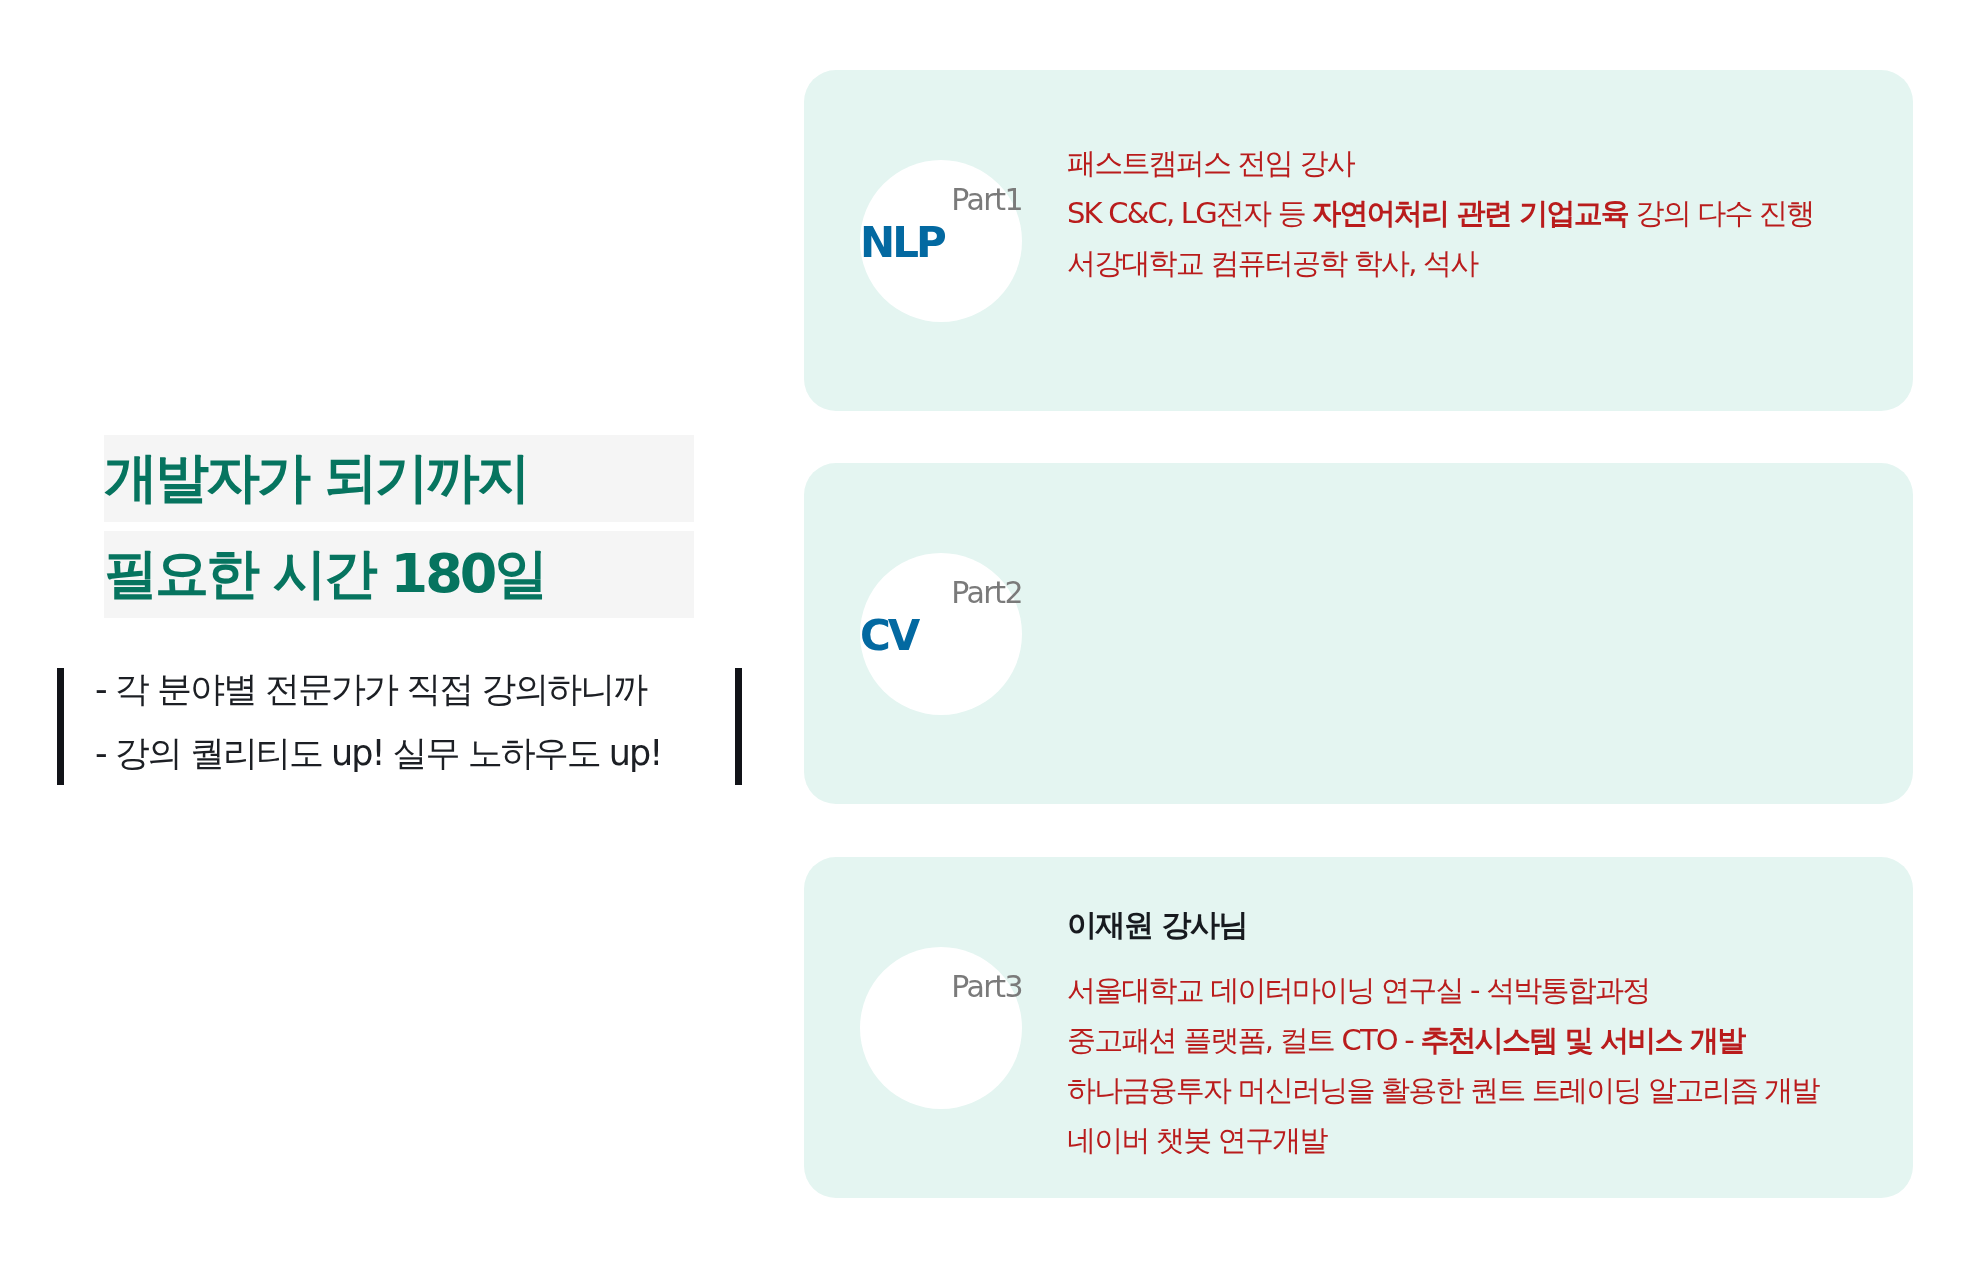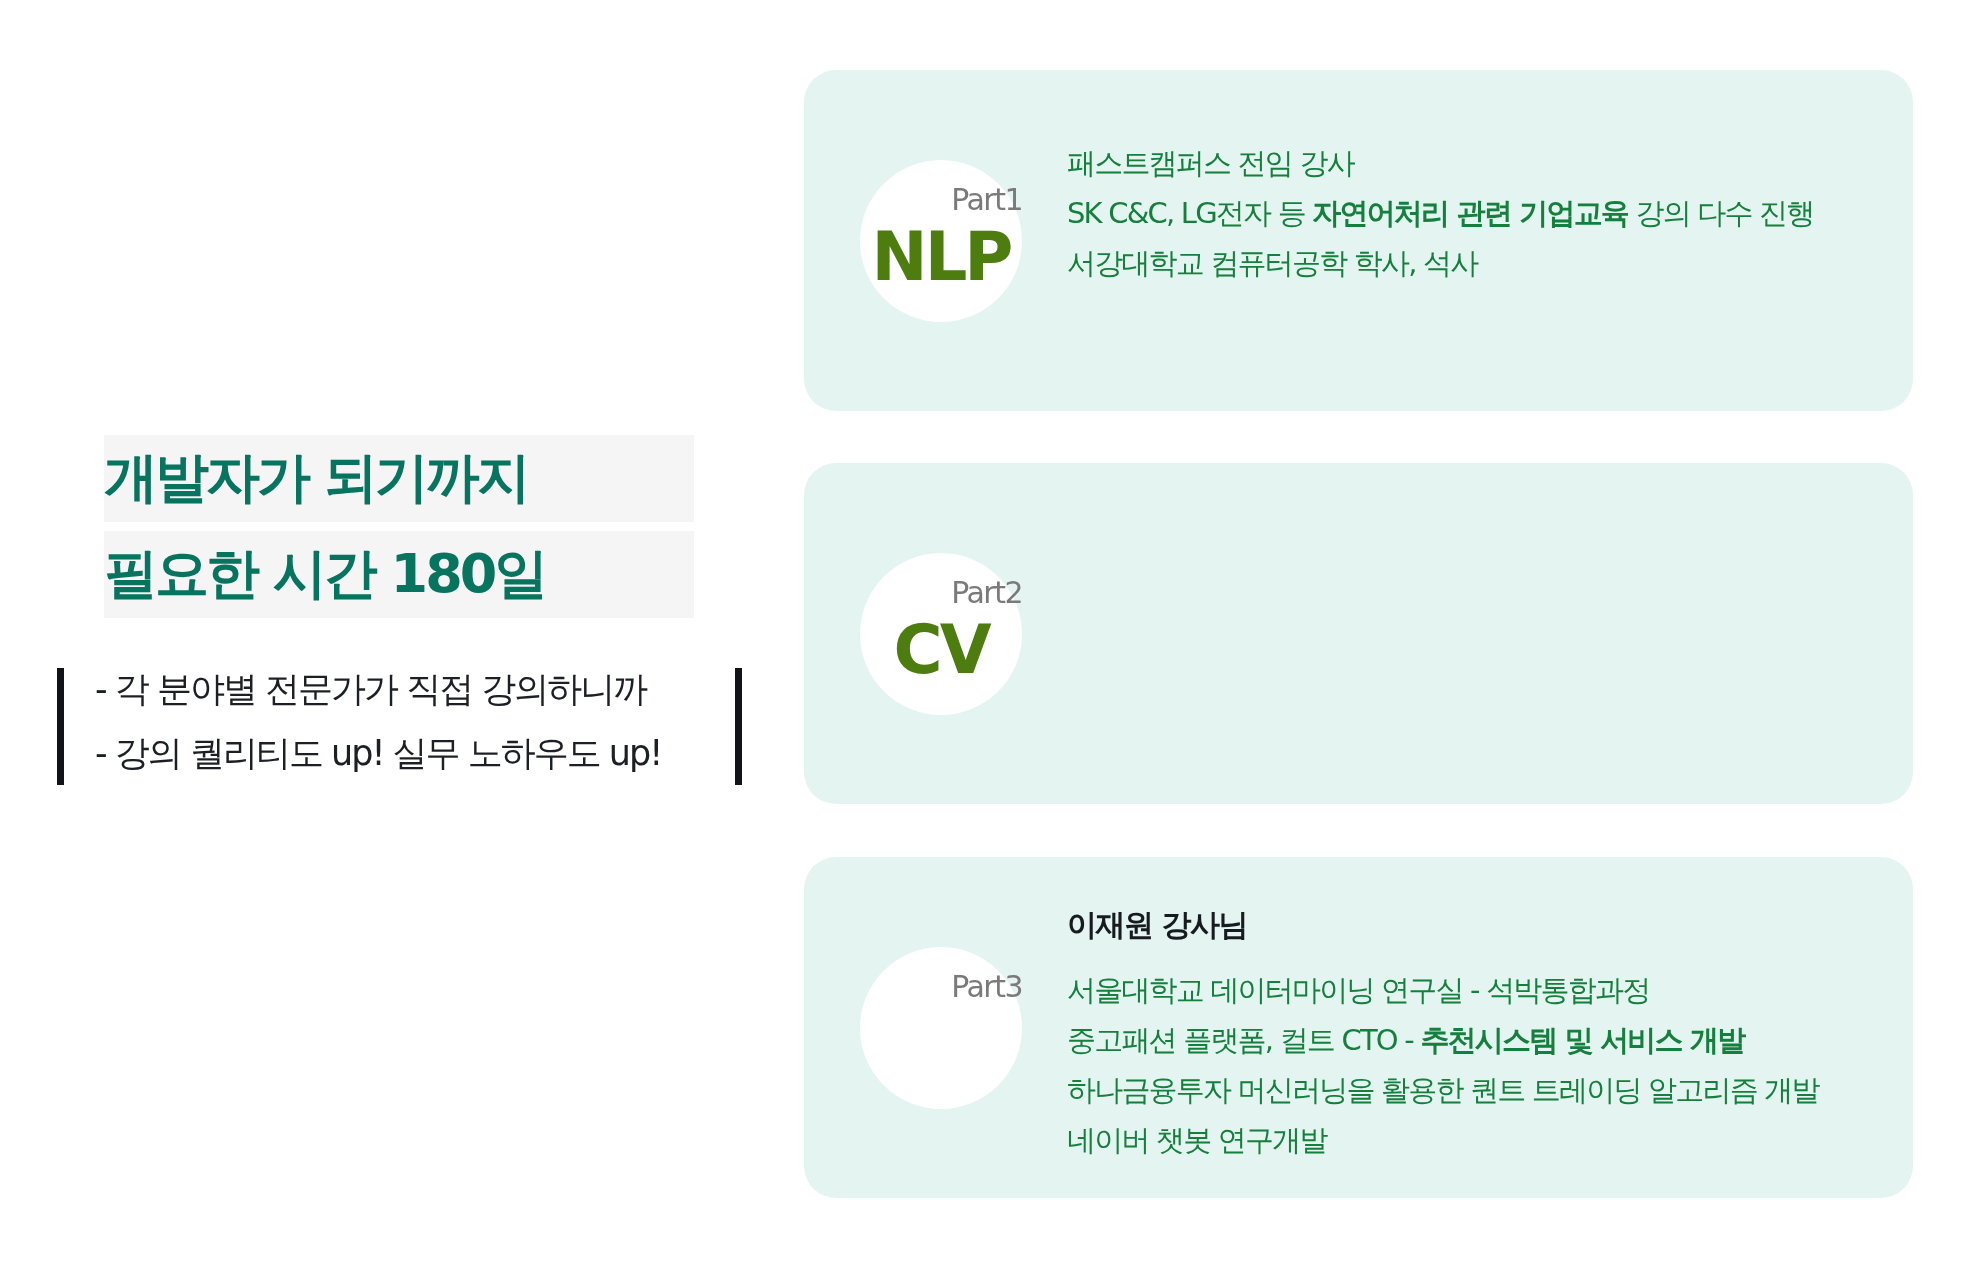--- a/index.html
+++ b/index.html
@@ -23,26 +23,26 @@
     position: absolute; left: 804px; width: 1109px; height: 341px; background: #e4f5f1; border-radius: 32px;
   }
   .circle {
     position: absolute; left: 56px; width: 162px; height: 162px; border-radius: 50%; background: #ffffff;
   }
   .circle .part {
     position: absolute; top: 22px; left: 0; right: 0; text-align: right;
     font-size: 30px; color: #7a7a7a; letter-spacing: -1.5px;
   }
   .circle .abbr {
-    position: absolute; top: 58px; left: 0; right: 0; text-align: center;
-    font-size: 67px; font-weight: bold; color: #4d7c0f; letter-spacing: -3px;
+    position: absolute; top: 58px; left: 0; right: 0; text-align: left;
+    font-size: 42px; font-weight: bold; color: #0369a1; letter-spacing: -3px;
   }
   .info { position: absolute; left: 263px; }
   .info .name { font-size: 30px; font-weight: bold; letter-spacing: -1.5px; height: 50px; line-height: 36px; margin-bottom: 8px; }
-  .info .line { font-size: 29px; letter-spacing: -1.8px; line-height: 50px; white-space: nowrap; color: #15803d; }
+  .info .line { font-size: 29px; letter-spacing: -1.8px; line-height: 50px; white-space: nowrap; color: #b91c1c; }
   .info .line b { font-weight: bold; }
 </style>
 </head>
 <body>
 
 <div class="title-box" style="top:435px;">
   <span>개발자가 되기까지</span>
 </div>
 <div class="title-box" style="top:531px;">
   <span>필요한 시간 180일</span>

